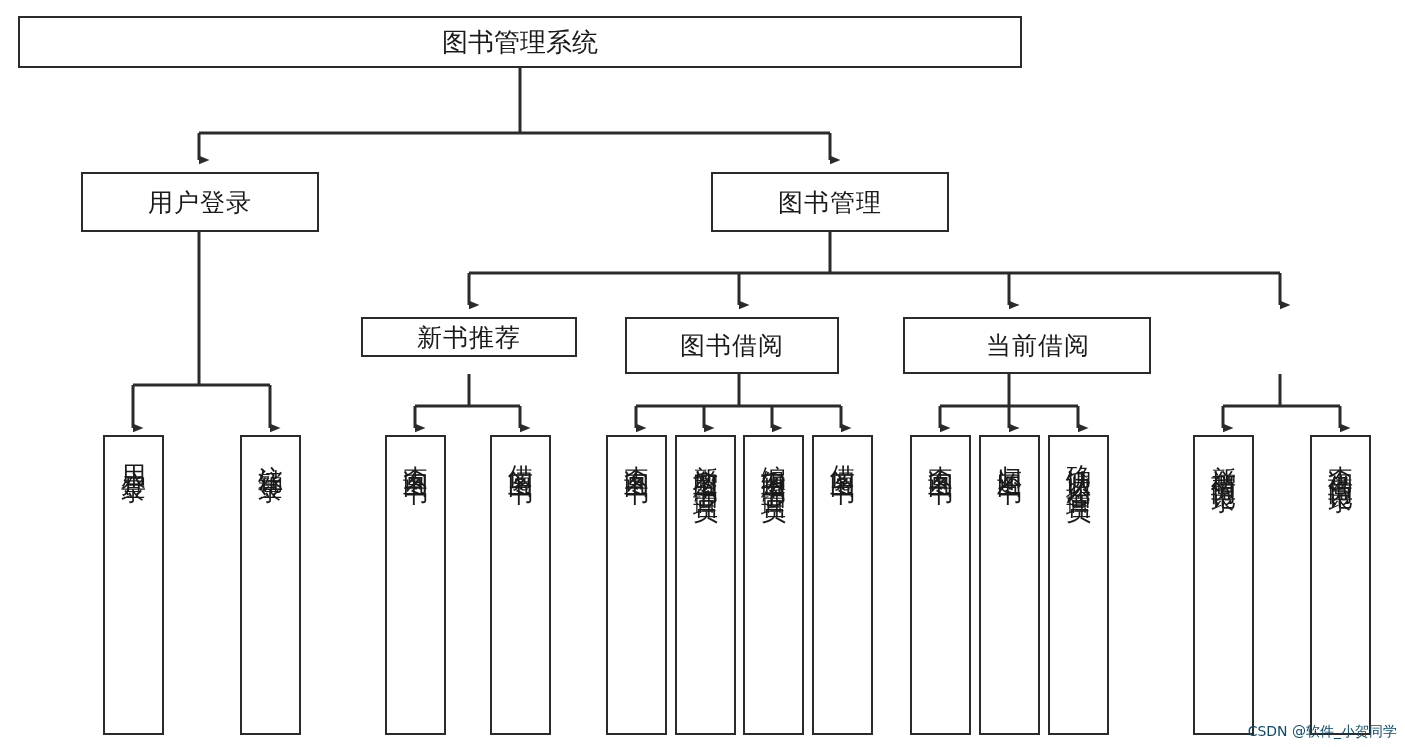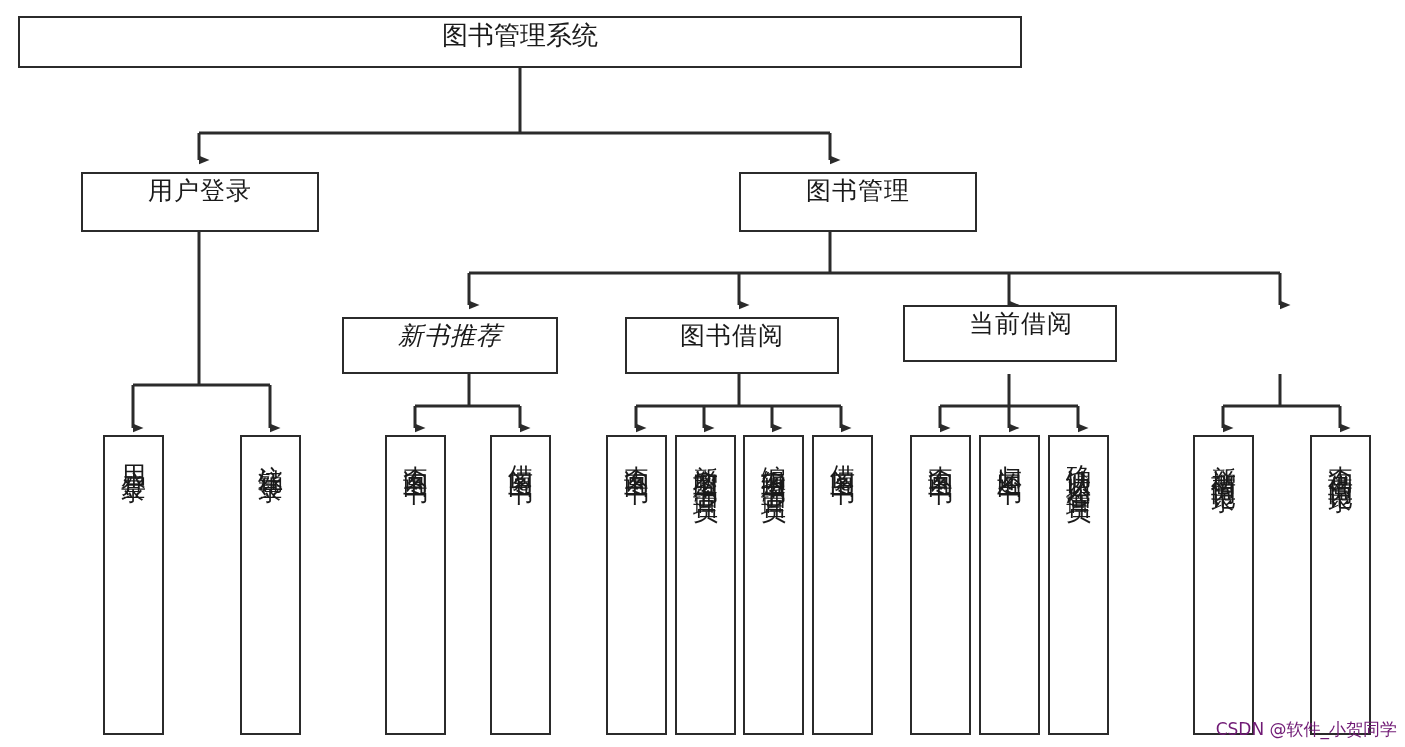--- a/index.html
+++ b/index.html
@@ -23,21 +23,21 @@
     top: 0;
     width: 1405px;
     height: 747px;
   }
   .node {
     position: absolute;
     box-sizing: border-box;
     border: 2.5px solid #2b2b2b;
     background: #ffffff;
     display: flex;
-    align-items: flex-start;
+    align-items: center;
     justify-content: center;
     color: #1a1a1a;
     z-index: 2;
   }
   .node-h {
     font-size: 25px;
     letter-spacing: 1px;
   }
   .node-root {
     font-size: 26px;
@@ -51,22 +51,22 @@
     writing-mode: vertical-rl;
     text-orientation: upright;
     letter-spacing: 5px;
     line-height: 1;
     white-space: nowrap;
   }
   .watermark {
     position: absolute;
     right: 8px;
     bottom: 6px;
-    font-size: 17px;
-    color: #701a75;
+    font-size: 14px;
+    color: #0c4a6e;
     z-index: 5;
     white-space: nowrap;
   }
 </style>
 </head>
 <body>
 
 <div id="canvas">
 
   <svg id="wires" viewBox="0 0 1405 747" xmlns="http://www.w3.org/2000/svg">
@@ -119,31 +119,31 @@
     </g>
   </svg>
 
   <div class="node node-root" style="left:18px; top:16px; width:1004px; height:52px;">
     <span>图书管理系统</span>
   </div>
 
   <div class="node node-h" style="left:81px; top:172px; width:238px; height:60px;">
     <span>用户登录</span>
   </div>
-  <div class="node node-h" style="left:711px; top:172px; width:238px; height:60px;margin-left:28px;">
+  <div class="node node-h" style="left:711px; top:172px; width:238px; height:60px;">
     <span>图书管理</span>
   </div>
 
-  <div class="node node-h" style="left:342px; top:317px; width:216px; height:57px;font-style:italic;">
+  <div class="node node-h" style="left:361px; top:317px; width:216px; height:40px;">
     <span>新书推荐</span>
   </div>
   <div class="node node-h" style="left:625px; top:317px; width:214px; height:57px;">
     <span>图书借阅</span>
   </div>
-  <div class="node node-h" style="left:903px; top:305px; width:214px; height:57px;padding-left:22px;">
+  <div class="node node-h" style="left:903px; top:317px; width:248px; height:57px;padding-left:22px;">
     <span>当前借阅</span>
   </div>
 
   <div class="node node-leaf" style="left:103px; top:435px; width:61px; height:300px;">
     <span class="vtext">用户登录</span>
   </div>
   <div class="node node-leaf" style="left:240px; top:435px; width:61px; height:300px;">
     <span class="vtext">注销登录</span>
   </div>
 

